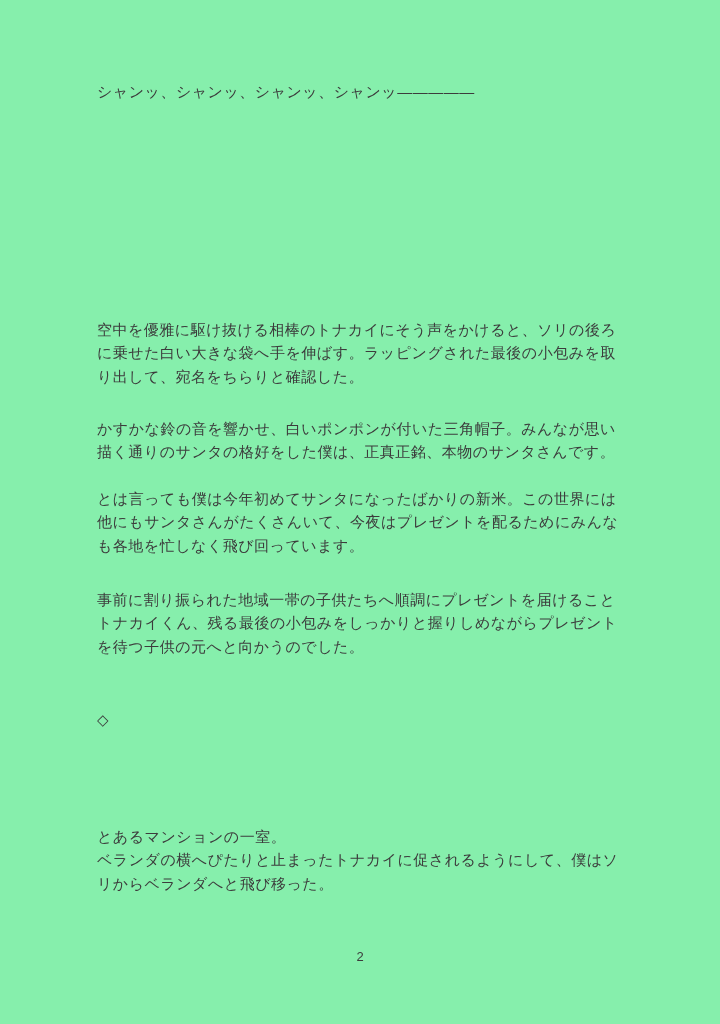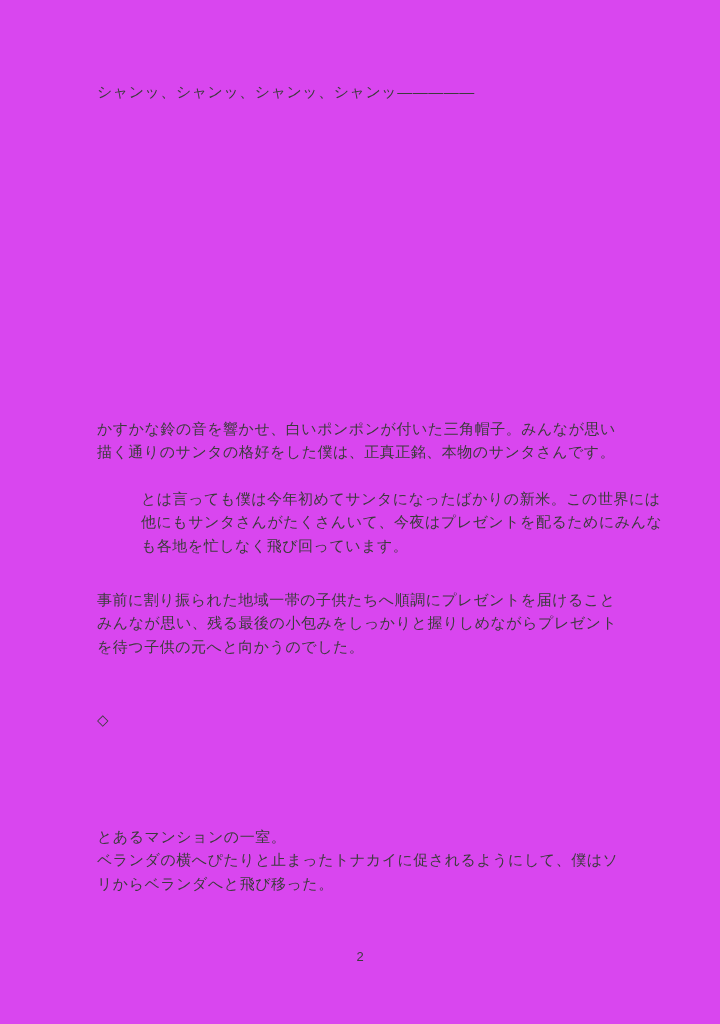--- a/index.html
+++ b/index.html
@@ -4,68 +4,71 @@
 <style>
   html, body {
     margin: 0;
     padding: 0;
     background: #ffffff;
   }
   .page {
     position: relative;
     width: 720px;
     height: 1024px;
-    background: #d946ef;
+    background: #86efac;
     overflow: hidden;
     font-family: "Liberation Sans", "DejaVu Sans", sans-serif;
     color: #3c3c3c;
   }
   .para {
     position: absolute;
     left: 97px;
     width: 540px;
     font-size: 15px;
     line-height: 23.3px;
     letter-spacing: 0.5px;
     white-space: pre-line;
     text-align: left;
     color: #3c3c3c;
   }
   .p1  { top: 80px; }
   .p2  { top: 126px; }
   .p3  { top: 268px; }
   .p4  { top: 318px; }
   .p5  { top: 417px; }
-  .p6  { top: 487px; margin-left: 44px; }
+  .p6  { top: 487px; }
   .p7  { top: 588px; }
   .p8  { top: 708px; }
   .p9  { top: 779px; }
   .p10 { top: 825px; }
   .footer {
     position: absolute;
     top: 948px;
     left: 0;
     width: 720px;
     text-align: center;
     font-size: 13px;
     line-height: 18px;
     color: #3c3c3c;
   }
 </style>
 </head>
 <body>
 
 <div class="page">
   <div class="para p1">シャンッ、シャンッ、シャンッ、シャンッ―――――</div>
+  <div class="para p4">空中を優雅に駆け抜ける相棒のトナカイにそう声をかけると、ソリの後ろ
+に乗せた白い大きな袋へ手を伸ばす。ラッピングされた最後の小包みを取
+り出して、宛名をちらりと確認した。</div>
   <div class="para p5">かすかな鈴の音を響かせ、白いポンポンが付いた三角帽子。みんなが思い
 描く通りのサンタの格好をした僕は、正真正銘、本物のサンタさんです。</div>
   <div class="para p6">とは言っても僕は今年初めてサンタになったばかりの新米。この世界には
 他にもサンタさんがたくさんいて、今夜はプレゼントを配るためにみんな
 も各地を忙しなく飛び回っています。</div>
   <div class="para p7">事前に割り振られた地域一帯の子供たちへ順調にプレゼントを届けること
-みんなが思い、残る最後の小包みをしっかりと握りしめながらプレゼント
+トナカイくん、残る最後の小包みをしっかりと握りしめながらプレゼント
 を待つ子供の元へと向かうのでした。</div>
   <div class="para p8">◇</div>
   <div class="para p10">とあるマンションの一室。
 ベランダの横へぴたりと止まったトナカイに促されるようにして、僕はソ
 リからベランダへと飛び移った。</div>
   <div class="footer">2</div>
 </div>
 
 </body></html>

